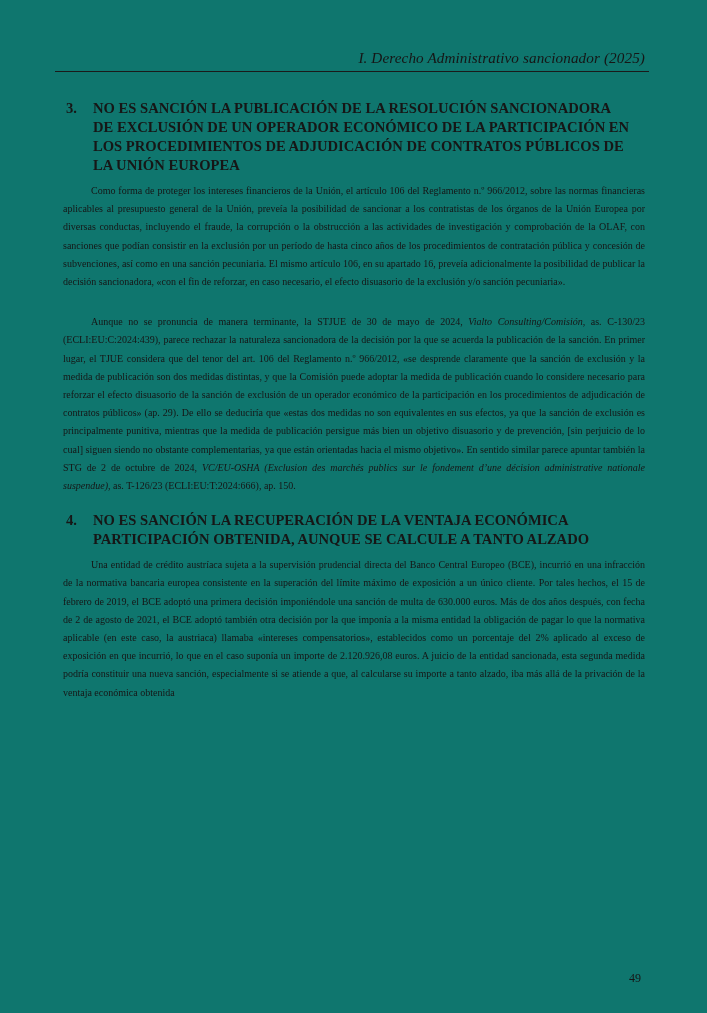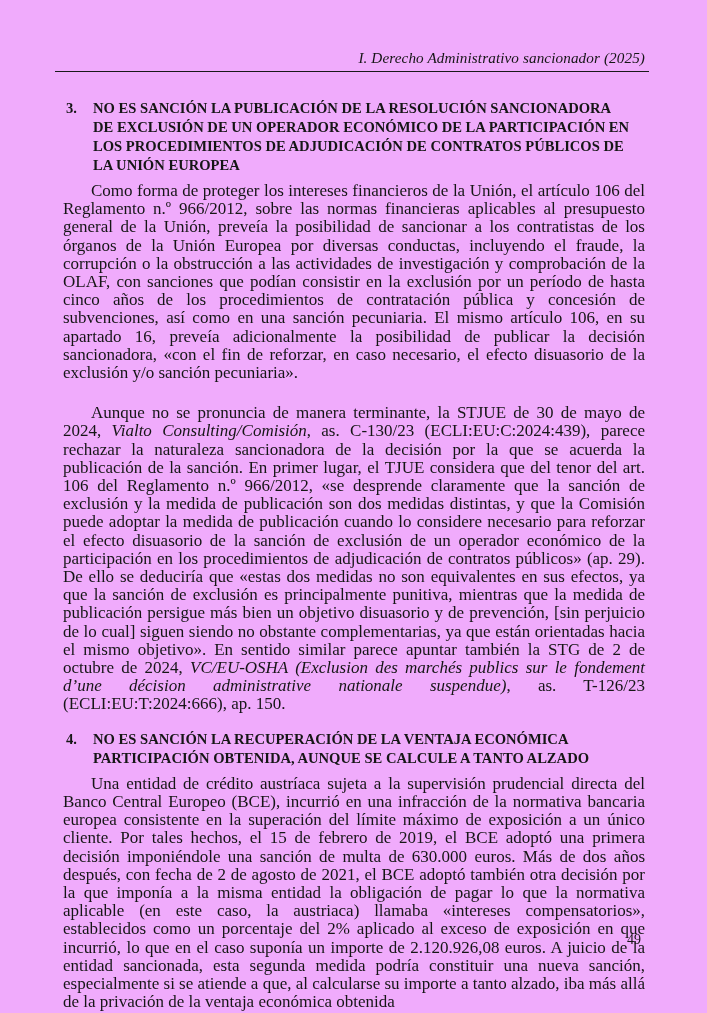--- a/index.html
+++ b/index.html
@@ -4,21 +4,21 @@
 <style>
   html, body {
     margin: 0;
     padding: 0;
     background: #ffffff;
   }
   .page {
     position: relative;
     width: 707px;
     height: 1013px;
-    background: #f0abfc;
+    background: #0f766e;
     box-sizing: border-box;
     padding: 49px 62px 0 63px;
     font-family: "Liberation Serif", "DejaVu Serif", serif;
     color: #161616;
     overflow: hidden;
   }
   .running-header {
     text-align: right;
     font-style: italic;
     font-size: 15.2px;
@@ -46,36 +46,36 @@
     flex: 0 0 30px;
     box-sizing: border-box;
     padding-left: 3px;
   }
   .sec-title {
     flex: 1;
     padding-right: 14px;
   }
   p.para {
     margin: 22px 0 0 0;
-    font-size: 17px;
+    font-size: 10px;
     line-height: 18.2px;
     text-align: justify;
     text-indent: 28px;
   }
   p.para.after-heading {
     margin-top: 7px;
   }
   .italic {
     font-style: italic;
   }
   .page-number {
     position: absolute;
-    top: 931px;
+    top: 970px;
     right: 66px;
-    font-size: 14px;
+    font-size: 12px;
     line-height: 17px;
     font-style: normal;
   }
 </style>
 </head>
 <body>
 
 <div class="page">
 
   <div class="running-header">I. Derecho Administrativo sancionador (2025)</div>

